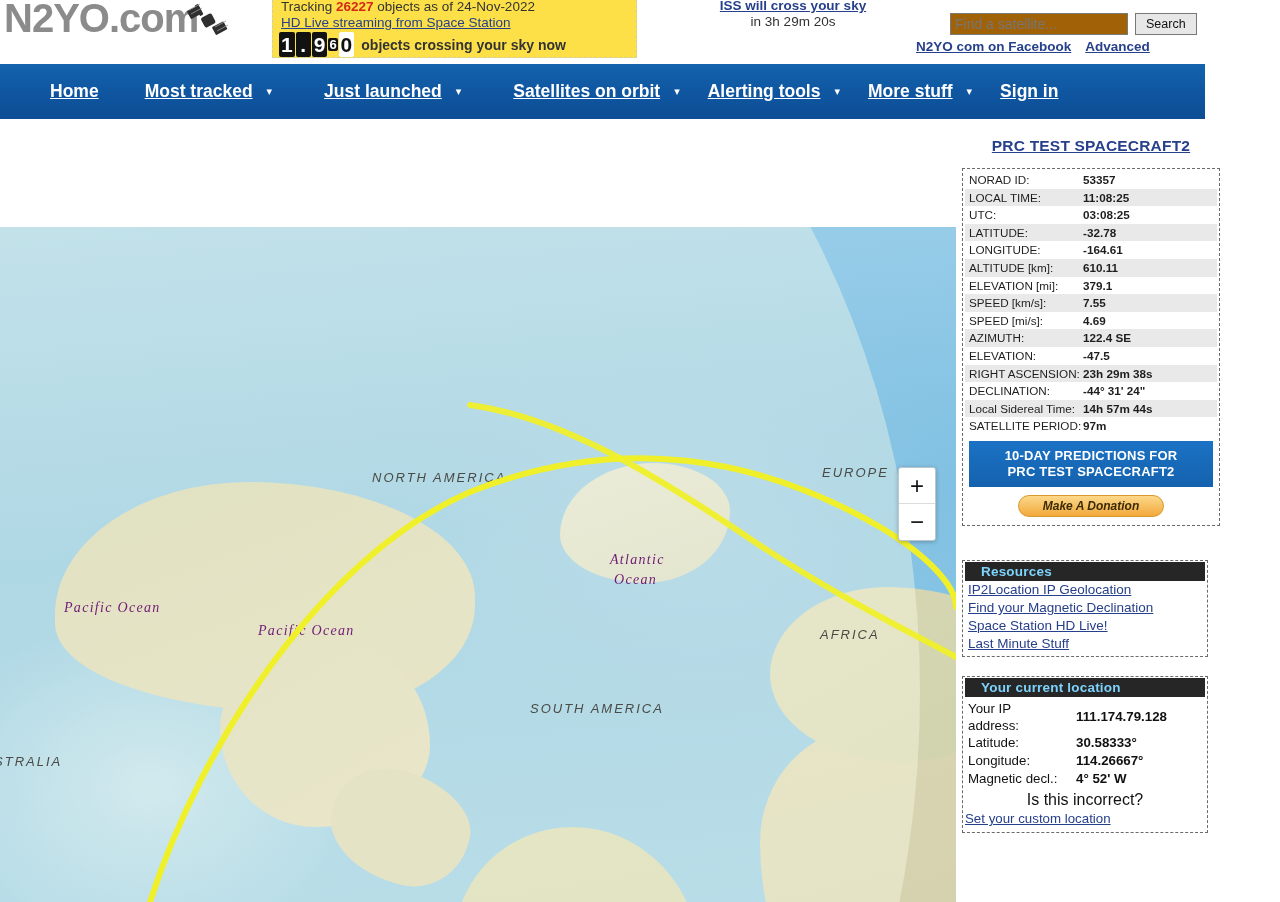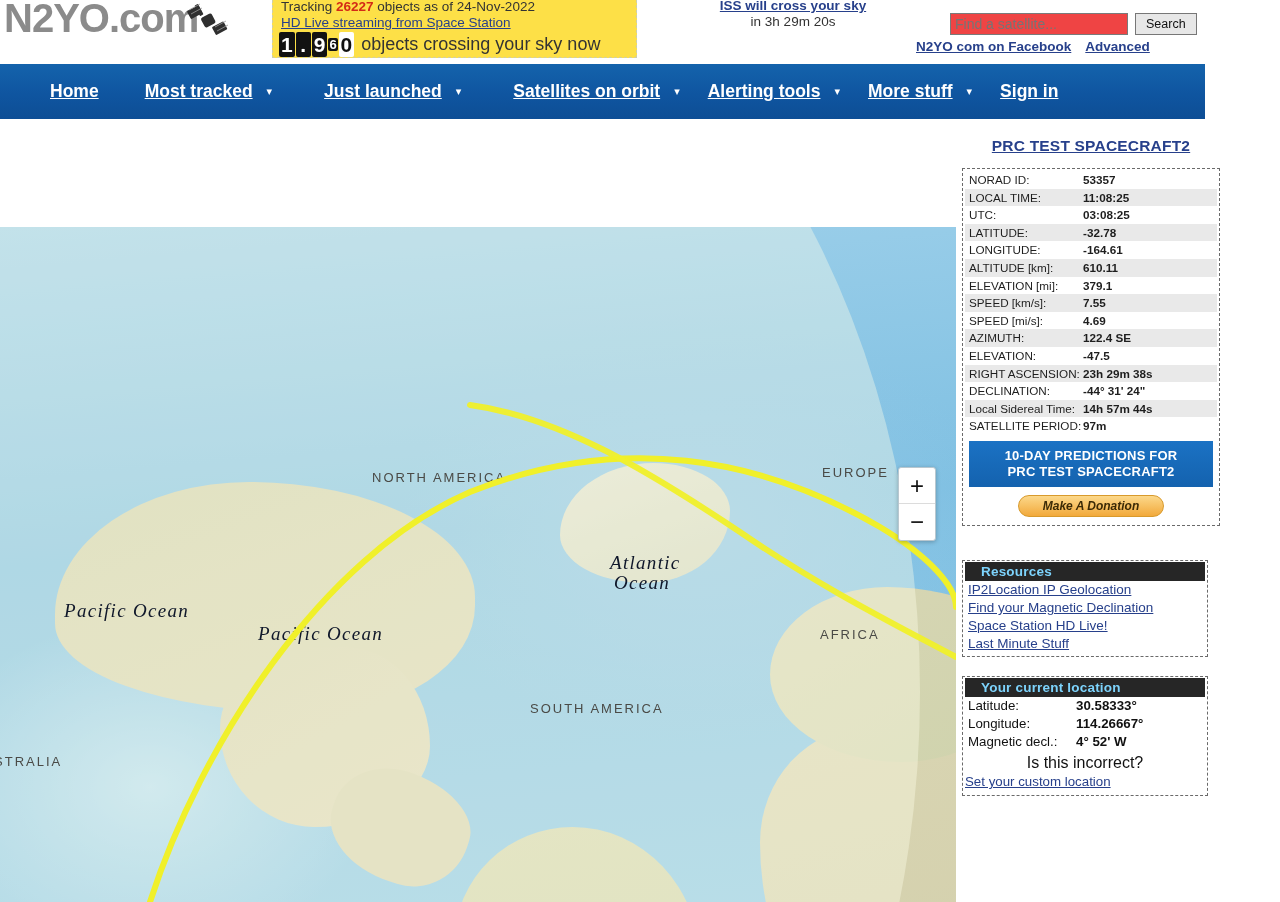--- a/index.html
+++ b/index.html
@@ -31,31 +31,31 @@
   #counter-wrap { position:absolute; left:6px; top:32px; display:flex; align-items:center; }
   .odo {
     background:#121212; color:#fff; font-family:"Liberation Sans", sans-serif;
     font-weight:bold; font-size:21px; line-height:23px;
     padding:1px 2px; margin-right:1px; border-radius:2px;
     min-width:15px; text-align:center;
   }
   .odo.white { background:#ffffff; color:#111; }
   .odo.small { font-size:13px; line-height:13px; padding:0 1px; min-width:9px;
                display:flex; flex-direction:column; }
-  #counter-text { margin-left:6px; font-size:18px; color:#333; white-space:nowrap;}
+  #counter-text { margin-left:6px; font-size:14px; color:#333; white-space:nowrap;font-weight:bold;}
 
   #iss-note { position:absolute; left:668px; top:-2px; width:250px; text-align:center;
               font-size:13.5px; color:#333; }
   #iss-note a { color:#27408b; text-decoration:underline; font-weight:bold; }
   #iss-time { margin-top:1px; }
 
   #search-row { position:absolute; left:950px; top:13px; display:flex; align-items:center; }
   #search-input {
     width:178px; height:22px; font-size:14px; padding:8px 4px;
-    border:1px solid #7a7a7a; background:#ef4444; color:#111;
+    border:1px solid #7a7a7a; background:#a16207; color:#111;
     font-family:"Liberation Sans", sans-serif;
   }
   #search-btn {
     margin-left:7px; height:22px; padding:0 10px; font-size:12.5px;
     border:1px solid #777; background:#e7e7e7; color:#111; cursor:pointer;
     font-family:"Liberation Sans", sans-serif;
   }
   #sublinks { position:absolute; left:916px; top:39px; font-size:13.5px; }
   #sublinks a { color:#27408b; text-decoration:underline;font-weight:bold; }
   #sublinks .sp { display:inline-block; width:14px; }
@@ -107,24 +107,24 @@
     border-radius:48% 52% 40% 60% / 38% 45% 55% 62%;
     background:linear-gradient(170deg,#d3d5ad,#cdd2a6); }
   #africa { left:760px; top:500px; width:270px; height:330px;
     border-radius:40% 50% 45% 55% / 35% 40% 60% 65%;
     background:linear-gradient(165deg,#d9d5b2,#d2cfac); }
   #europe { left:770px; top:360px; width:260px; height:175px;
     border-radius:45% 55% 50% 50% / 50% 45% 55% 50%;
     background:linear-gradient(150deg,#d8d6b4,#cfd3ad); }
   .land-label {
     position:absolute; color:#4a4a46; font-size:13px; letter-spacing:2px;
-    font-family:"Liberation Sans", sans-serif; white-space:nowrap;
+    font-family:"Liberation Sans", sans-serif; white-space:nowrap;font-style:italic;
   }
   .ocean-label {
-    position:absolute; color:#0f172a; font-size:19px; font-style:italic;
+    position:absolute; color:#701a75; font-size:14px; font-style:italic;
     letter-spacing:1.3px; font-family:"Liberation Serif", serif; white-space:nowrap;
   }
   
   #terminator {
     position:absolute; left:-240px; top:-330px; width:1160px; height:1590px;
     border-radius:50%;
     background:rgba(255,255,235,0.38);
     box-shadow:0 0 0 0 rgba(0,0,0,0);
   }
   #ground-track {
@@ -387,20 +387,24 @@
 <div id="panel-res">
   <div class="panel-head">Resources</div>
   <a class="res-link" href="#">IP2Location IP Geolocation</a>
   <a class="res-link" href="#">Find your Magnetic Declination</a>
   <a class="res-link" href="#">Space Station HD Live!</a>
   <a class="res-link" href="#">Last Minute Stuff</a>
 </div>
 
 <div id="panel-loc">
   <div class="panel-head">Your current location</div>
+  <div class="lrow" style="line-height:16px;padding-top:3px;">
+    <span class="lkey two" style="white-space:normal;">Your IP<br>address:</span>
+    <span class="lval" style="align-self:center;">111.174.79.128</span>
+  </div>
   <div class="lrow">
       <span class="lkey">Latitude:</span>
       <span class="lval">30.58333°</span>
     </div>
   <div class="lrow">
       <span class="lkey">Longitude:</span>
       <span class="lval">114.26667°</span>
     </div>
   <div class="lrow">
       <span class="lkey">Magnetic decl.:</span>

